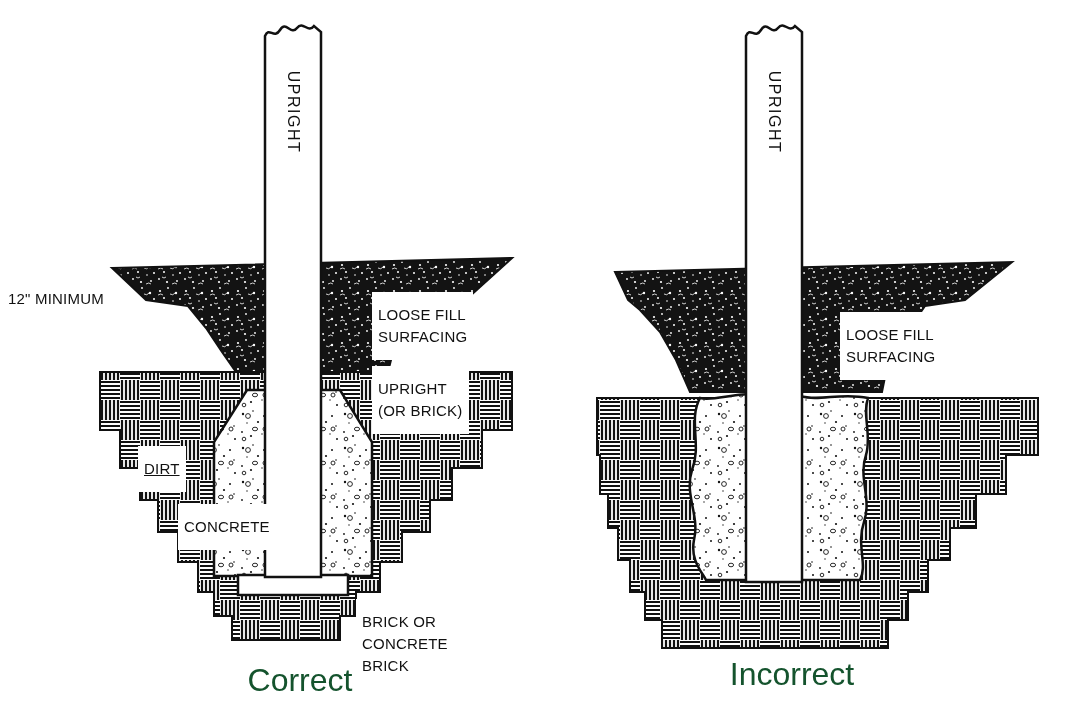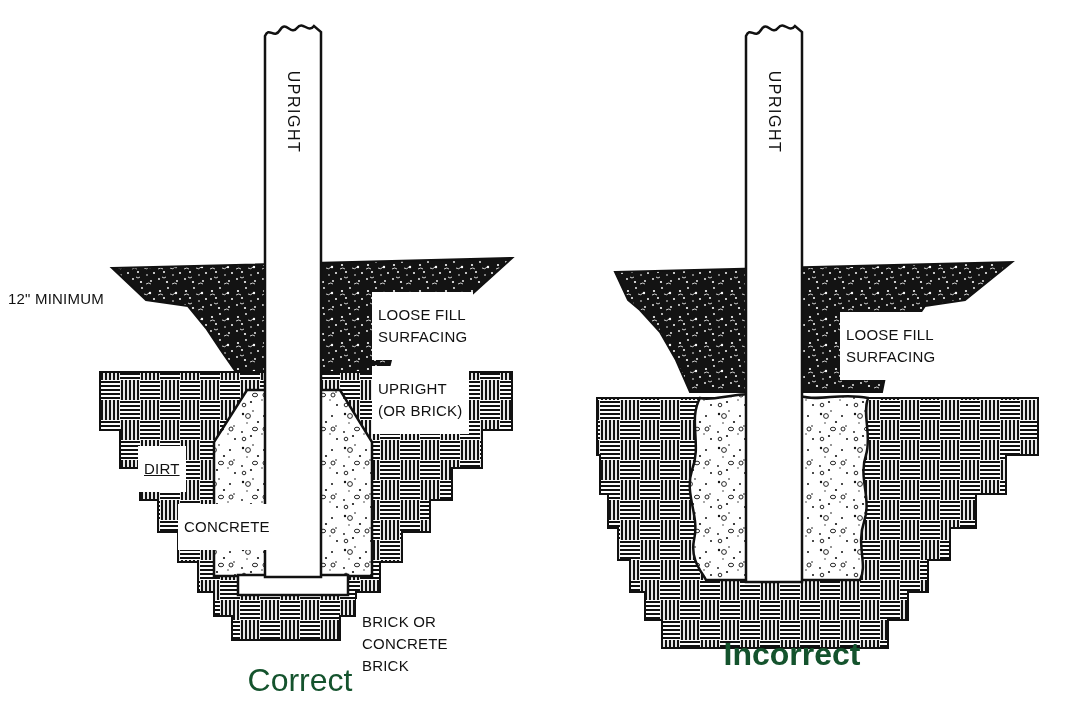--- a/index.html
+++ b/index.html
@@ -112,15 +112,15 @@
 
   <div class="caption" style="left:190px;top:662px;">Correct</div>
 
   <div class="upright" style="left:774px;top:112px;">UPRIGHT</div>
 
   <div class="lbl tag" style="left:840px;top:312px;">
     <div>LOOSE FILL</div>
     <div>SURFACING</div>
   </div>
 
-  <div class="caption" style="left:682px;top:636px;font-weight:bold;">Incorrect</div>
+  <div class="caption" style="left:682px;top:656px;">Incorrect</div>
 
 </div>
 
 </body></html>

